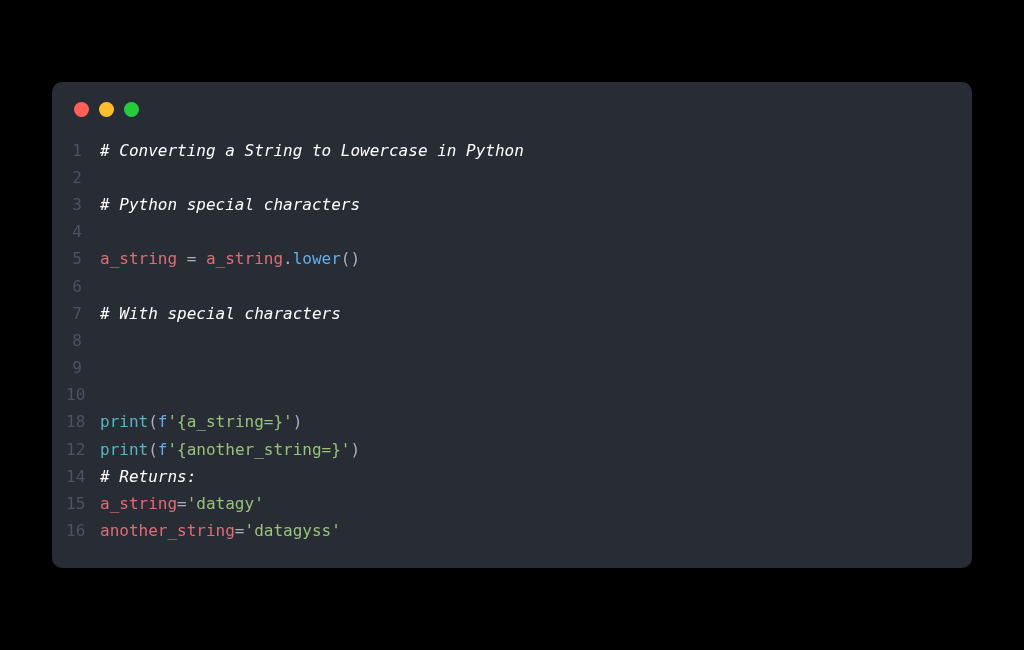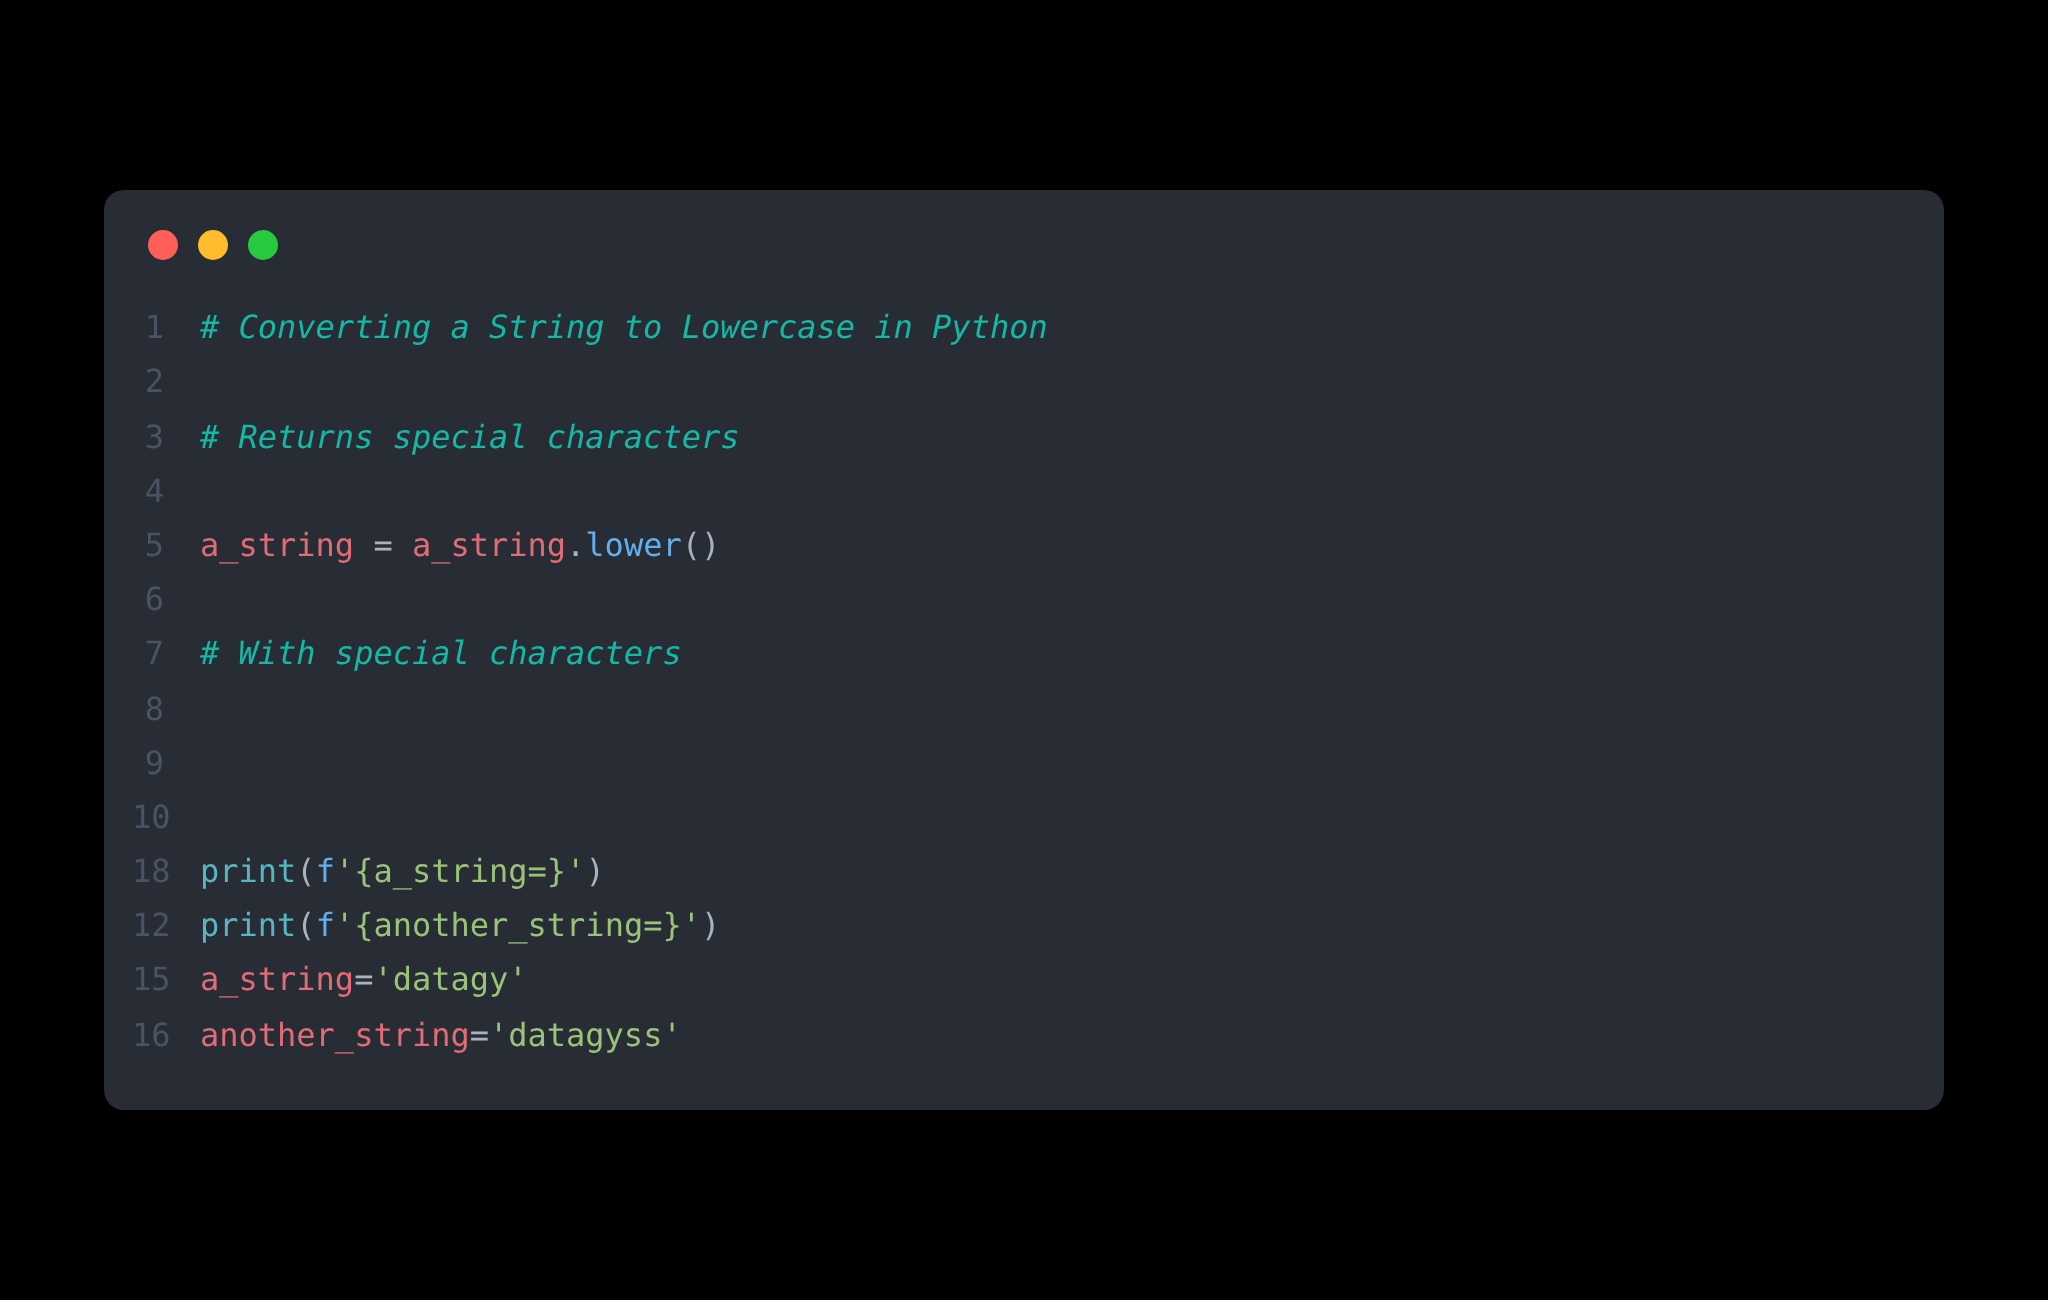--- a/index.html
+++ b/index.html
@@ -44,47 +44,48 @@
     }
     .lineno {
       width: 34px;
       text-align: right;
       color: #4b5263;
       user-select: none;
       padding-right: 18px;
       flex-shrink: 0;
     }
     .code { color: #abb2bf; }
-    .tok-comment  { color: #14b8a6; font-style: italic; margin-top: 12px; }
+    .tok-comment  { color: #ffffff; font-style: italic; margin-top: 12px; }
     .tok-ident    { color: #e06c75; }
     .tok-operator { color: #abb2bf; }
     .tok-string   { color: #98c379; }
     .tok-method   { color: #61afef; }
     .tok-builtin  { color: #56b6c2; margin-top: 43px; }
     .tok-fprefix  { color: #61afef; }
     .tok-default  { color: #abb2bf; }
   </style>
 </head>
 <body>
 
 <div class="window">
   <div class="titlebar">
     <div class="traffic-light tl-close"></div>
     <div class="traffic-light tl-min"></div>
     <div class="traffic-light tl-max"></div>
   </div>
   <div class="code-area" id="code-area">
       <div class="code-line"><span class="lineno">1</span><span class="code"><span class="tok-comment"># Converting a String to Lowercase in Python</span></span></div>
       <div class="code-line"><span class="lineno">2</span><span class="code"><span class="tok-default"></span></span></div>
-      <div class="code-line"><span class="lineno">3</span><span class="code"><span class="tok-comment"># Returns special characters</span></span></div>
+      <div class="code-line"><span class="lineno">3</span><span class="code"><span class="tok-comment"># Python special characters</span></span></div>
       <div class="code-line"><span class="lineno">4</span></div>
       <div class="code-line"><span class="lineno">5</span><span class="code"><span class="tok-ident">a_string</span><span class="tok-operator"> = </span><span class="tok-ident">a_string</span><span class="tok-operator">.</span><span class="tok-method">lower</span><span class="tok-operator">()</span></span></div>
       <div class="code-line"><span class="lineno">6</span><span class="code"><span class="tok-default"></span></span></div>
       <div class="code-line"><span class="lineno">7</span><span class="code"><span class="tok-comment"># With special characters</span></span></div>
       <div class="code-line"><span class="lineno">8</span></div>
       <div class="code-line"><span class="lineno">9</span></div>
       <div class="code-line"><span class="lineno">10</span><span class="code"><span class="tok-default"></span></span></div>
       <div class="code-line"><span class="lineno">18</span><span class="code"><span class="tok-builtin">print</span><span class="tok-operator">(</span><span class="tok-fprefix">f</span><span class="tok-string">'{a_string=}'</span><span class="tok-operator">)</span></span></div>
       <div class="code-line"><span class="lineno">12</span><span class="code"><span class="tok-builtin">print</span><span class="tok-operator">(</span><span class="tok-fprefix">f</span><span class="tok-string">'{another_string=}'</span><span class="tok-operator">)</span></span></div>
+      <div class="code-line"><span class="lineno">14</span><span class="code"><span class="tok-comment"># Returns:</span></span></div>
       <div class="code-line"><span class="lineno">15</span><span class="code"><span class="tok-ident">a_string</span><span class="tok-operator">=</span><span class="tok-string">'datagy'</span></span></div>
       <div class="code-line"><span class="lineno">16</span><span class="code"><span class="tok-ident">another_string</span><span class="tok-operator">=</span><span class="tok-string">'datagyss'</span></span></div>
     </div>
 </div>
 
 </body></html>

